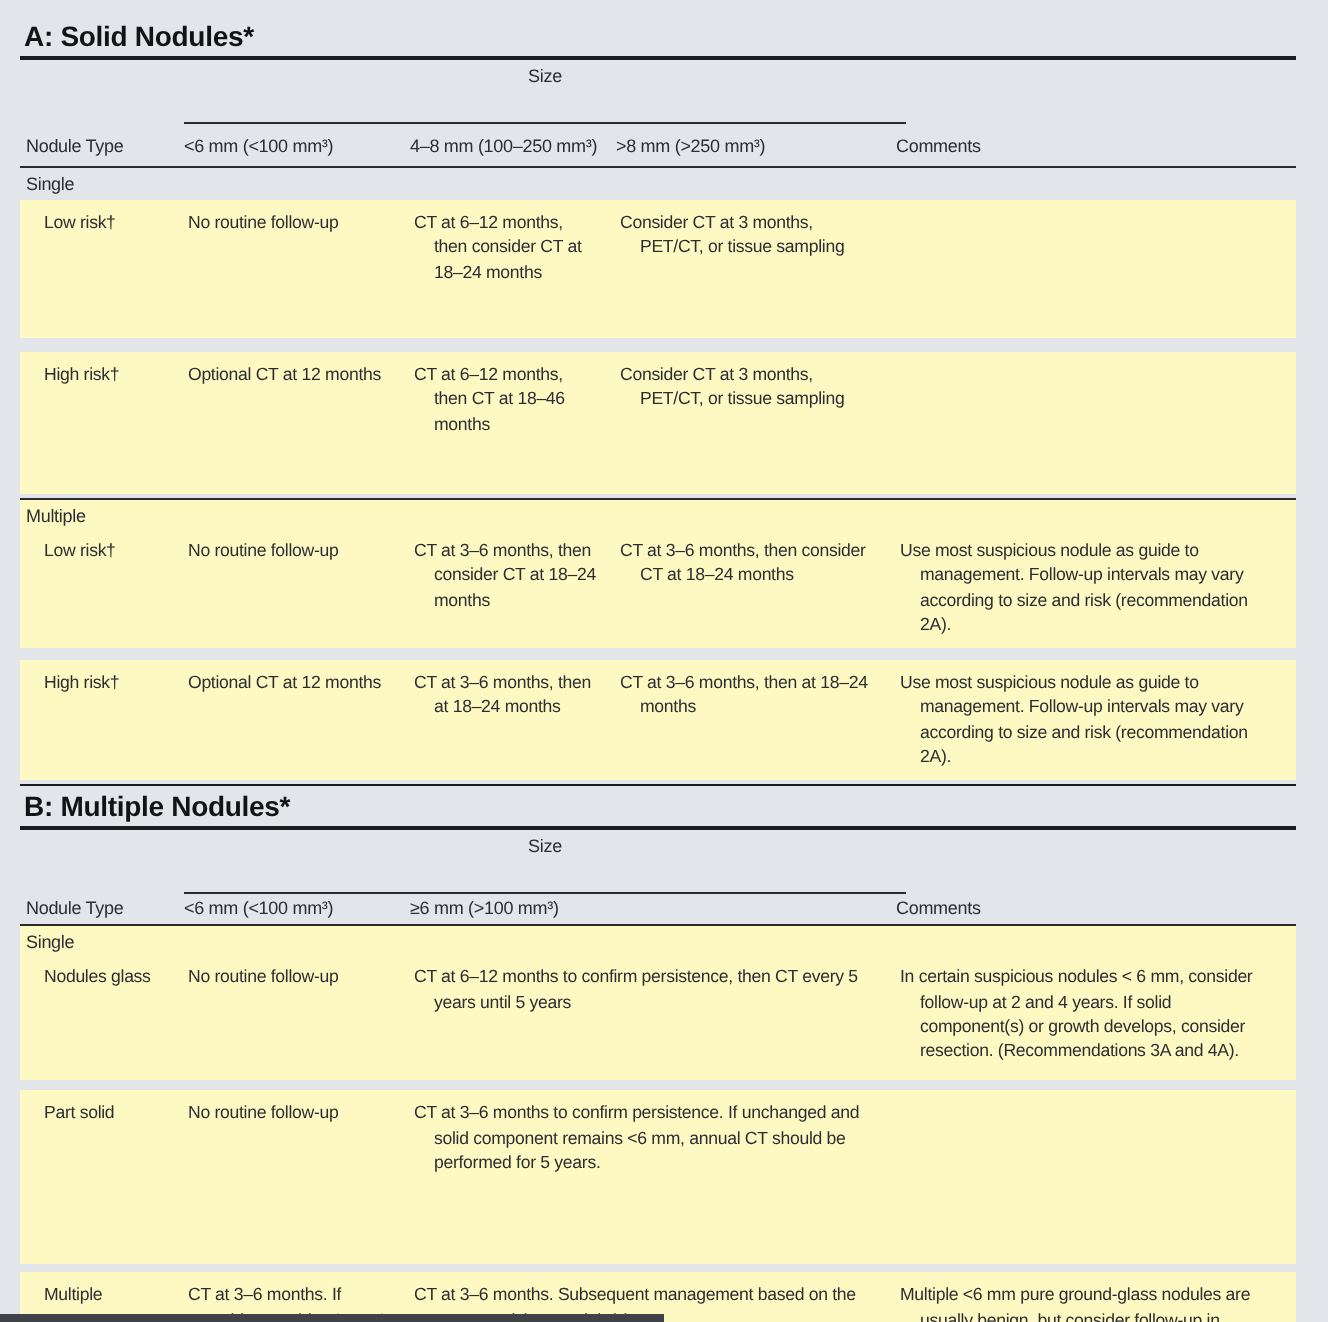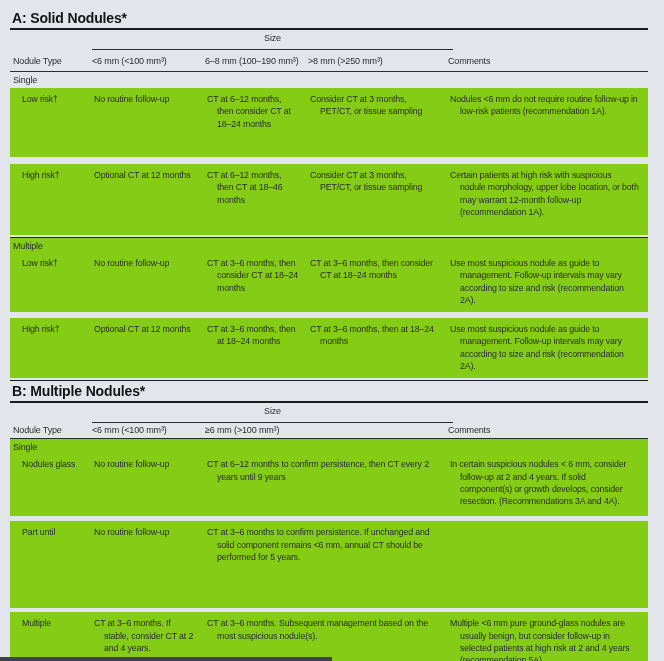--- a/index.html
+++ b/index.html
@@ -21,29 +21,29 @@
   .sec-heading {
     margin-top:10px;
     font-size:14px; font-weight:bold; color:#121315;
     padding:0 0 2px 2px;
     border-bottom:2px solid #1b1c1e;
   }
   .sec-heading.b { border-top:1px solid #1b1c1e; margin-top:2px; padding-top:2px; }
   .grid-head { display:grid; grid-template-columns:82px 361px 1fr; }
   .grid-a { display:grid; grid-template-columns:82px 113px 103px 140px 1fr; }
   .grid-b { display:grid; grid-template-columns:82px 113px 243px 1fr; }
-  .size-band { height:20px; font-size:9px; }
+  .size-band { height:32px; font-size:9px; }
   .size-span { text-align:center; border-bottom:1px solid #2a2b2d; padding-top:3px; }
   .colhdr { border-bottom:1px solid #2a2b2d; font-size:9px; }
   .colhdr-a { padding:6px 0 5px 0; }
   .colhdr-b { padding:2px 0 3px 0; }
   .ch { padding-right:6px; }
   .ch.first { padding-left:3px; }
   .group-label { font-size:9px; padding:3px 0 3px 3px; }
-  .card { background:#84cc16; }
+  .card { background:#fef9c3; }
   .card .row { padding:5px 0 6px 0; }
   .card.rule-top { border-top:1px solid #2a2b2d; }
   .cell {
     font-size:8.8px; line-height:12.3px;
     padding-left:12px; padding-right:9px; text-indent:-10px;
   }
   .cell.type { white-space:nowrap; text-indent:0; }
   .inlabel { font-size:9px; padding:3px 0 1px 3px; }
   .mh58 { min-height:58px; } .mh60 { min-height:60px; }
   .mh48 { min-height:48px; } .mh46 { min-height:46px; }
@@ -68,44 +68,42 @@
 
     <div class="size-band grid-head">
       <div></div>
       <div class="size-span">Size</div>
       <div></div>
     </div>
 
     <div class="colhdr colhdr-a grid-a">
       <div class="ch first">Nodule Type</div>
       <div class="ch">&lt;6 mm (&lt;100 mm³)</div>
-      <div class="ch">6–8 mm (100–190 mm³)</div>
+      <div class="ch">4–8 mm (100–250 mm³)</div>
       <div class="ch">&gt;8 mm (&gt;250 mm³)</div>
       <div class="ch">Comments</div>
     </div>
 
     <div class="group-label">Single</div>
 
     <div class="card">
       <div class="grid-a row mh58">
         <div class="cell type">Low risk†</div>
         <div class="cell">No routine follow-up</div>
         <div class="cell">CT at 6–12 months, then consider CT at 18–24 months</div>
         <div class="cell">Consider CT at 3 months, PET/CT, or tissue sampling</div>
-        <div class="cell">Nodules &lt;6 mm do not require routine follow-up in low-risk patients (recommendation 1A).</div>
       </div>
     </div>
 
     <div class="card gap7">
       <div class="grid-a row mh60">
         <div class="cell type">High risk†</div>
         <div class="cell">Optional CT at 12 months</div>
         <div class="cell">CT at 6–12 months, then CT at 18–46 months</div>
         <div class="cell">Consider CT at 3 months, PET/CT, or tissue sampling</div>
-        <div class="cell">Certain patients at high risk with suspicious nodule morphology, upper lobe location, or both may warrant 12-month follow-up (recommendation 1A).</div>
       </div>
     </div>
 
     <div class="card rule-top gap2">
       <div class="inlabel">Multiple</div>
       <div class="grid-a row mh48">
         <div class="cell type">Low risk†</div>
         <div class="cell">No routine follow-up</div>
         <div class="cell">CT at 3–6 months, then consider CT at 18–24 months</div>
         <div class="cell">CT at 3–6 months, then consider CT at 18–24 months</div>
@@ -136,28 +134,28 @@
       <div class="ch">&lt;6 mm (&lt;100 mm³)</div>
       <div class="ch">≥6 mm (&gt;100 mm³)</div>
       <div class="ch">Comments</div>
     </div>
 
     <div class="card">
       <div class="inlabel">Single</div>
       <div class="grid-b row mh52">
         <div class="cell type">Nodules glass</div>
         <div class="cell">No routine follow-up</div>
-        <div class="cell">CT at 6–12 months to confirm persistence, then CT every 2 years until 9 years</div>
+        <div class="cell">CT at 6–12 months to confirm persistence, then CT every 5 years until 5 years</div>
         <div class="cell">In certain suspicious nodules &lt; 6 mm, consider follow-up at 2 and 4 years. If solid component(s) or growth develops, consider resection. (Recommendations 3A and 4A).</div>
       </div>
     </div>
 
     <div class="card gap5">
       <div class="grid-b row mh76">
-        <div class="cell type">Part until</div>
+        <div class="cell type">Part solid</div>
         <div class="cell">No routine follow-up</div>
         <div class="cell">CT at 3–6 months to confirm persistence. If unchanged and solid component remains &lt;6 mm, annual CT should be performed for 5 years.</div>
       </div>
     </div>
 
     <div class="card gap4">
       <div class="grid-b row mh56">
         <div class="cell type">Multiple</div>
         <div class="cell">CT at 3–6 months. If stable, consider CT at 2 and 4 years.</div>
         <div class="cell">CT at 3–6 months. Subsequent management based on the most suspicious nodule(s).</div>

